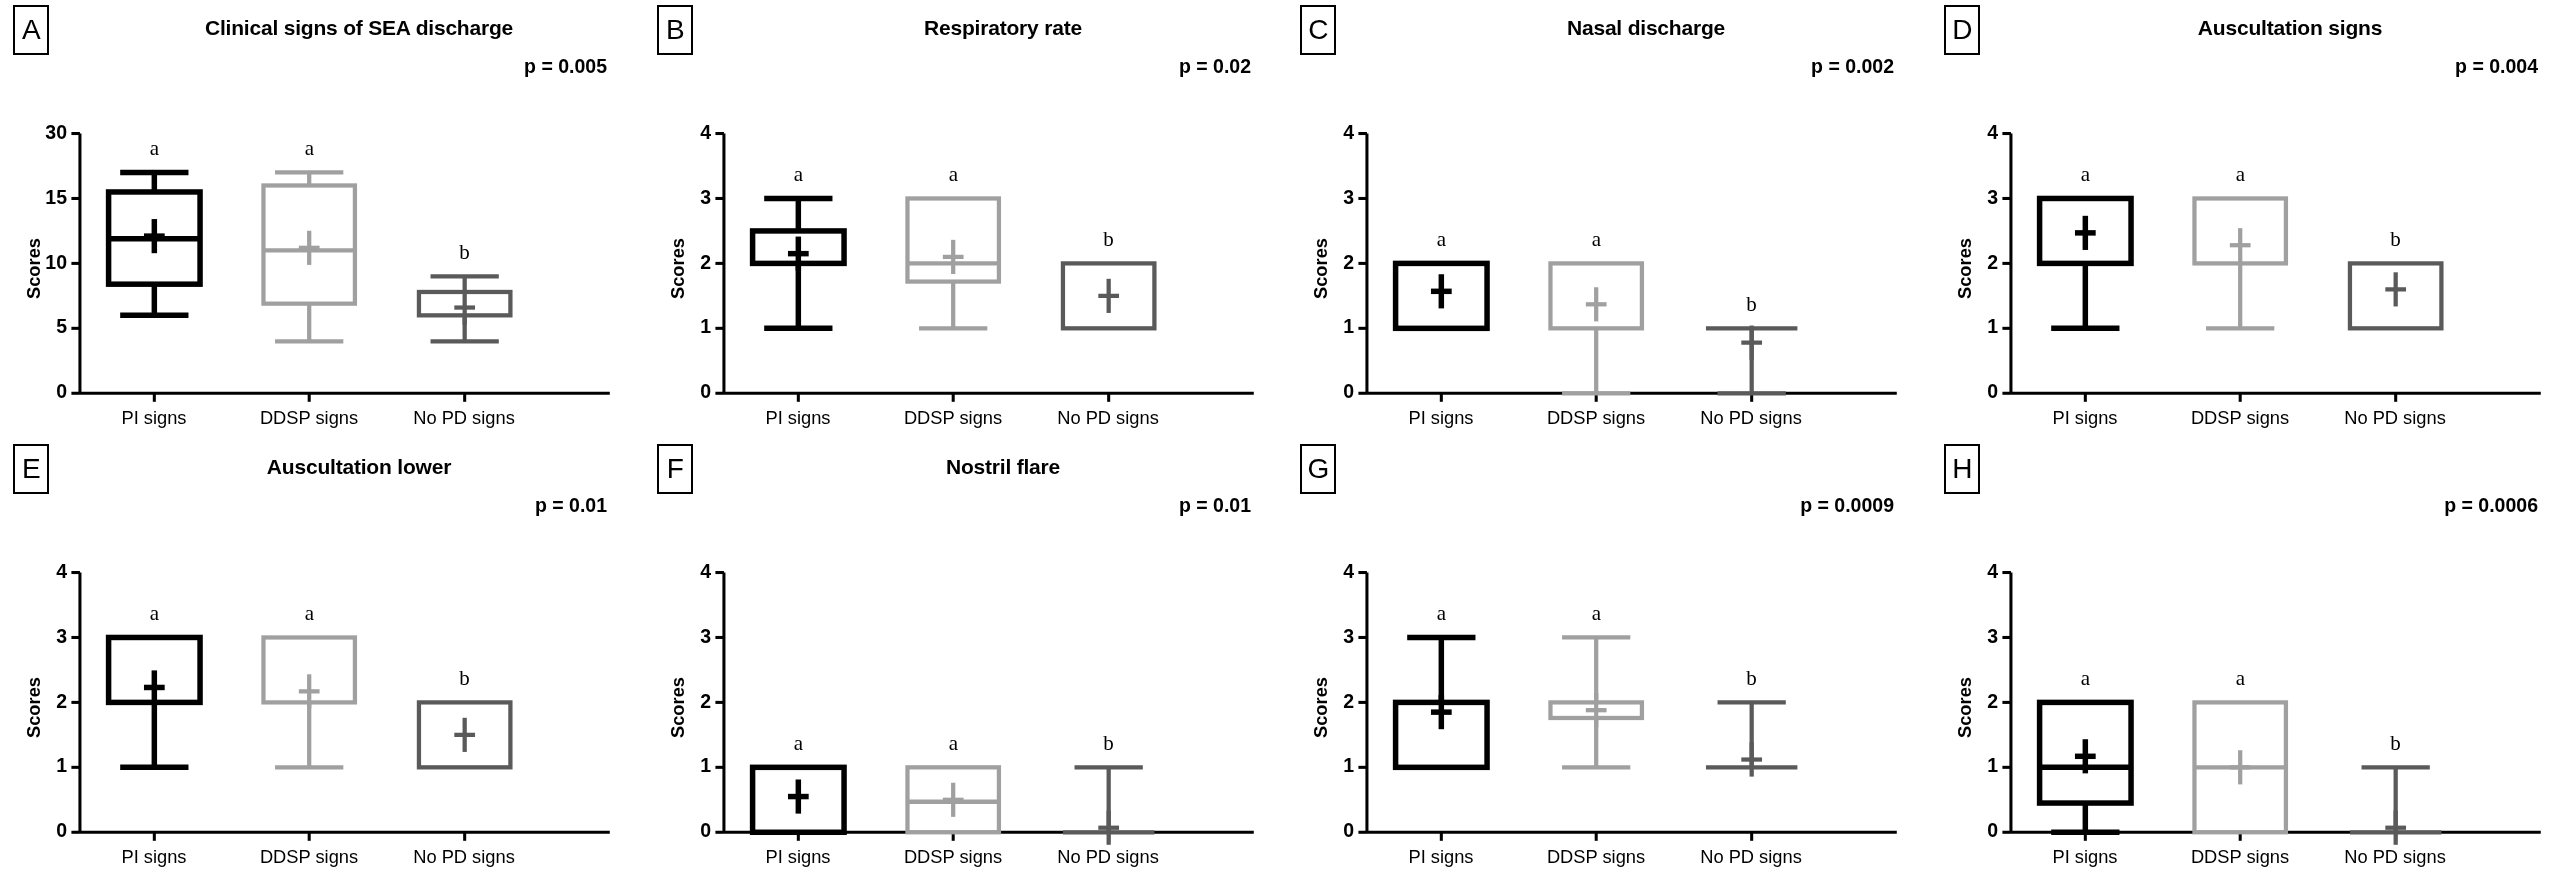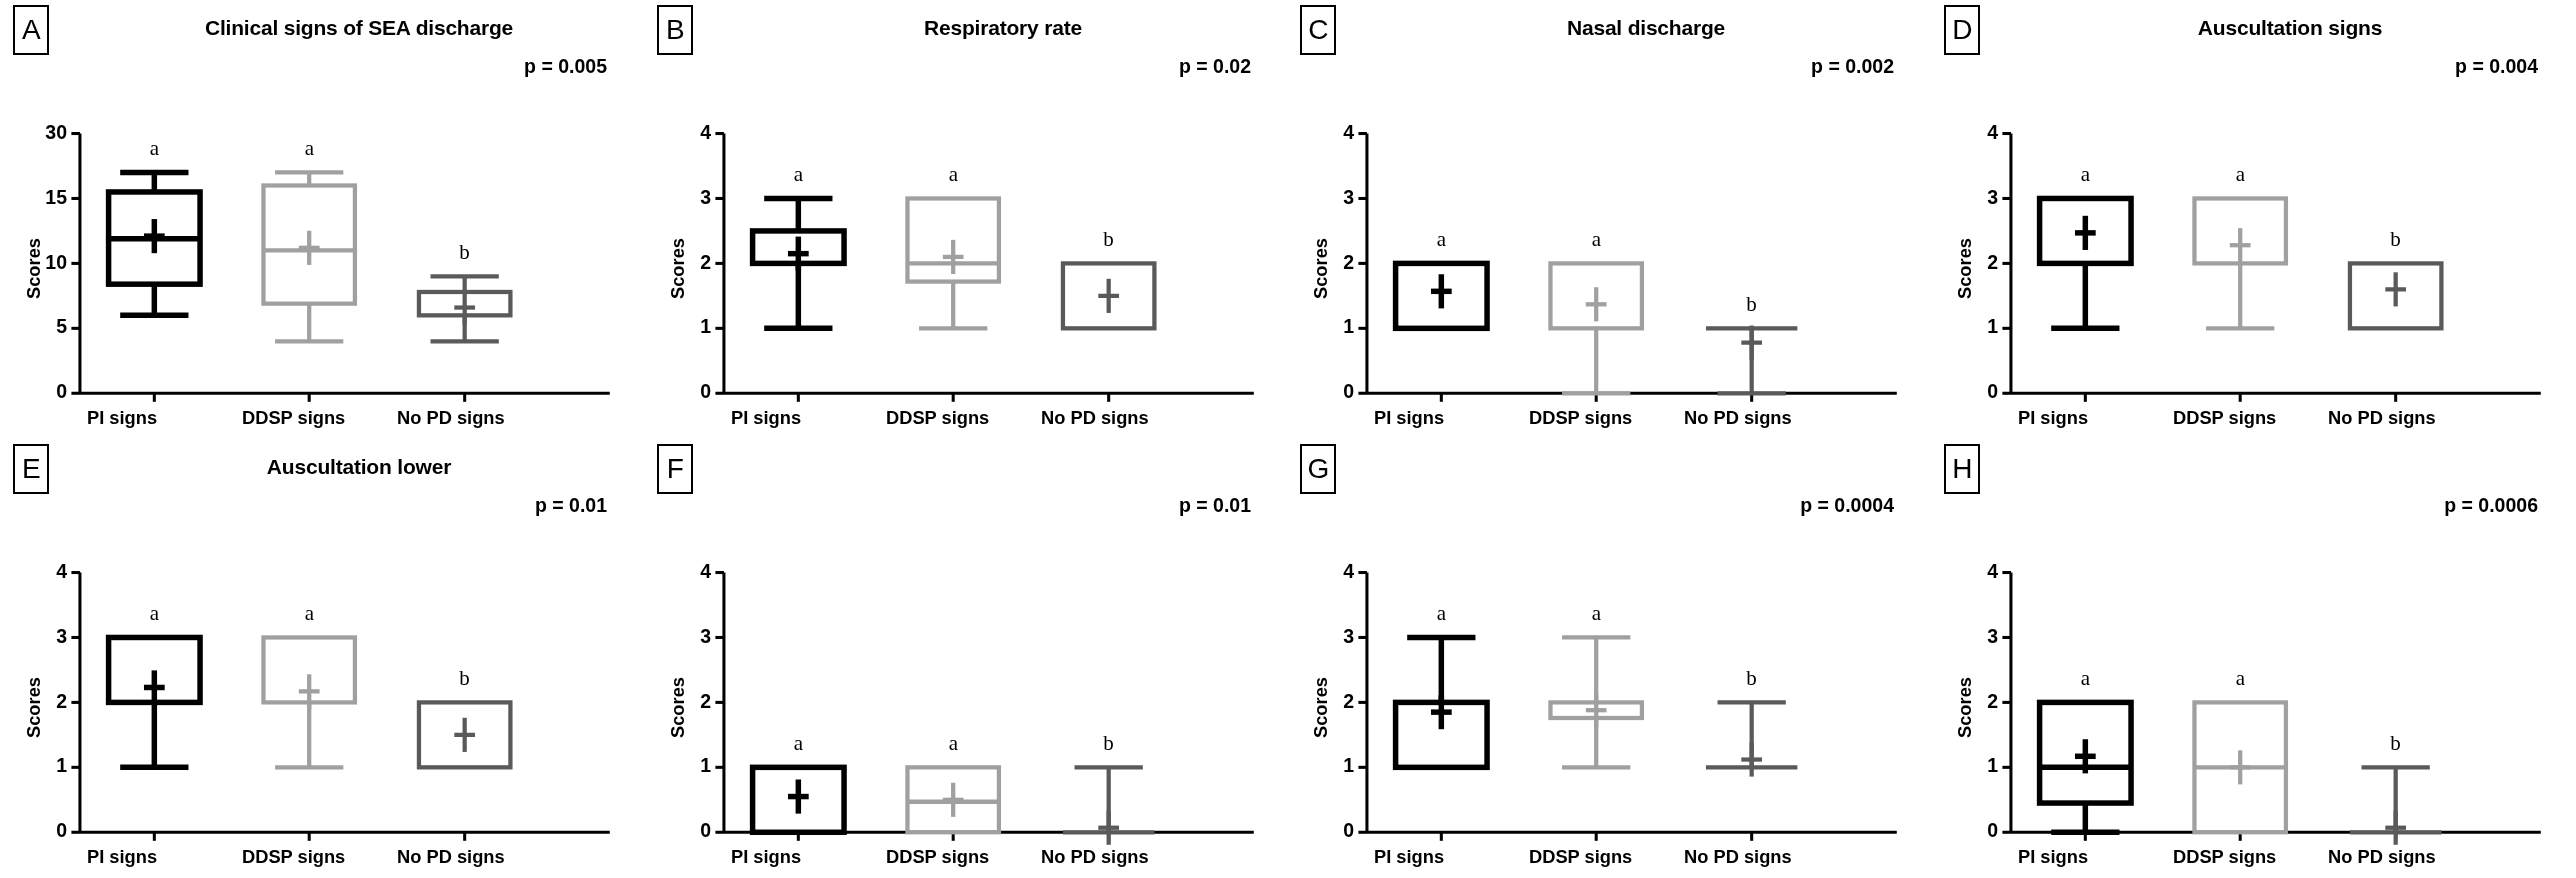--- a/index.html
+++ b/index.html
@@ -8,21 +8,21 @@
   .panel{position:absolute;width:644px;height:439px;}
   .panel-tag{position:absolute;left:13.4px;top:4.9px;width:32px;height:46px;border:2.4px solid #000;
              display:flex;align-items:center;justify-content:center;font-size:28px;font-weight:400;
              font-family:"Liberation Sans",sans-serif;line-height:1;background:#fff;}
   .panel-title{position:absolute;left:91px;top:16px;width:536px;text-align:center;
                font-size:21px;font-weight:bold;letter-spacing:-0.2px;}
   .pvalue{position:absolute;font-size:19.5px;font-weight:bold;right:37px;top:55px;}
   .ylabel{position:absolute;font-size:18.3px;font-weight:bold;transform:rotate(-90deg);
           transform-origin:0 0;white-space:nowrap;}
   .ytick-label{position:absolute;font-size:19.5px;font-weight:bold;text-align:right;width:43px;}
-  .xtick-label{position:absolute;font-size:18.3px;font-weight:bold;text-align:left;width:134px;}
+  .xtick-label{position:absolute;font-size:18.3px;font-weight:normal;text-align:center;width:134px;}
   .letter{position:absolute;font-size:21px;text-align:center;width:37px;font-family:"Liberation Serif",serif;}
   svg{position:absolute;left:0;top:0;overflow:visible;}
 </style>
 </head>
 <body>
 
 <div class="figure" id="figure">
     <div class="panel" style="left: 0px; top: 0px;">
       <div class="panel-tag">A</div>
       <div class="panel-title">Clinical signs of SEA discharge</div>
@@ -241,20 +241,21 @@
         <rect x="432" y="325.5" width="150" height="106.5" fill="none" stroke="#a0a0a0" stroke-width="7"></rect>
         <line x1="490" y1="413.895" x2="524" y2="413.895" stroke="#a0a0a0" stroke-width="7"></line>
         <line x1="507" y1="385.895" x2="507" y2="441.895" stroke="#a0a0a0" stroke-width="7"></line>
         <rect x="687" y="432" width="150" height="106.5" fill="none" stroke="#5a5a5a" stroke-width="7"></rect>
         <line x1="745" y1="485.25" x2="779" y2="485.25" stroke="#5a5a5a" stroke-width="7"></line>
         <line x1="762" y1="457.25" x2="762" y2="513.25" stroke="#5a5a5a" stroke-width="7"></line>
       </svg>
     </div>
     <div class="panel" style="left: 644px; top: 439px;">
       <div class="panel-tag">F</div>
+      <div class="panel-title">Nostril flare</div>
       <div class="pvalue">p = 0.01</div>
       <div class="ylabel" style="left: 23px; top: 299px;">Scores</div>
       <div class="ytick-label" style="left: 24px; top: 380px;">0</div>
       <div class="ytick-label" style="left: 24px; top: 315px;">1</div>
       <div class="ytick-label" style="left: 24px; top: 251px;">2</div>
       <div class="ytick-label" style="left: 24px; top: 186px;">3</div>
       <div class="ytick-label" style="left: 24px; top: 121px;">4</div>
       <div class="xtick-label" style="left: 87px; top: 407px;">PI signs</div>
       <div class="xtick-label" style="left: 242px; top: 407px;">DDSP signs</div>
       <div class="xtick-label" style="left: 397px; top: 407px;">No PD signs</div>
@@ -281,21 +282,21 @@
         <line x1="507" y1="563.75" x2="507" y2="619.75" stroke="#a0a0a0" stroke-width="7"></line>
         <line x1="762" y1="538.5" x2="762" y2="645" stroke="#5a5a5a" stroke-width="7"></line>
         <line x1="706" y1="538.5" x2="818" y2="538.5" stroke="#5a5a5a" stroke-width="7"></line>
         <line x1="687" y1="645" x2="837" y2="645" stroke="#5a5a5a" stroke-width="7"></line>
         <line x1="745" y1="637.545" x2="779" y2="637.545" stroke="#5a5a5a" stroke-width="7"></line>
         <line x1="762" y1="609.545" x2="762" y2="665.545" stroke="#5a5a5a" stroke-width="7"></line>
       </svg>
     </div>
     <div class="panel" style="left: 1287px; top: 439px;">
       <div class="panel-tag">G</div>
-      <div class="pvalue">p = 0.0004</div>
+      <div class="pvalue">p = 0.0009</div>
       <div class="ylabel" style="left: 23px; top: 299px;">Scores</div>
       <div class="ytick-label" style="left: 24px; top: 380px;">0</div>
       <div class="ytick-label" style="left: 24px; top: 315px;">1</div>
       <div class="ytick-label" style="left: 24px; top: 251px;">2</div>
       <div class="ytick-label" style="left: 24px; top: 186px;">3</div>
       <div class="ytick-label" style="left: 24px; top: 121px;">4</div>
       <div class="xtick-label" style="left: 87px; top: 407px;">PI signs</div>
       <div class="xtick-label" style="left: 242px; top: 407px;">DDSP signs</div>
       <div class="xtick-label" style="left: 397px; top: 407px;">No PD signs</div>
       <div class="letter" style="left: 136px; top: 162px;">a</div>

